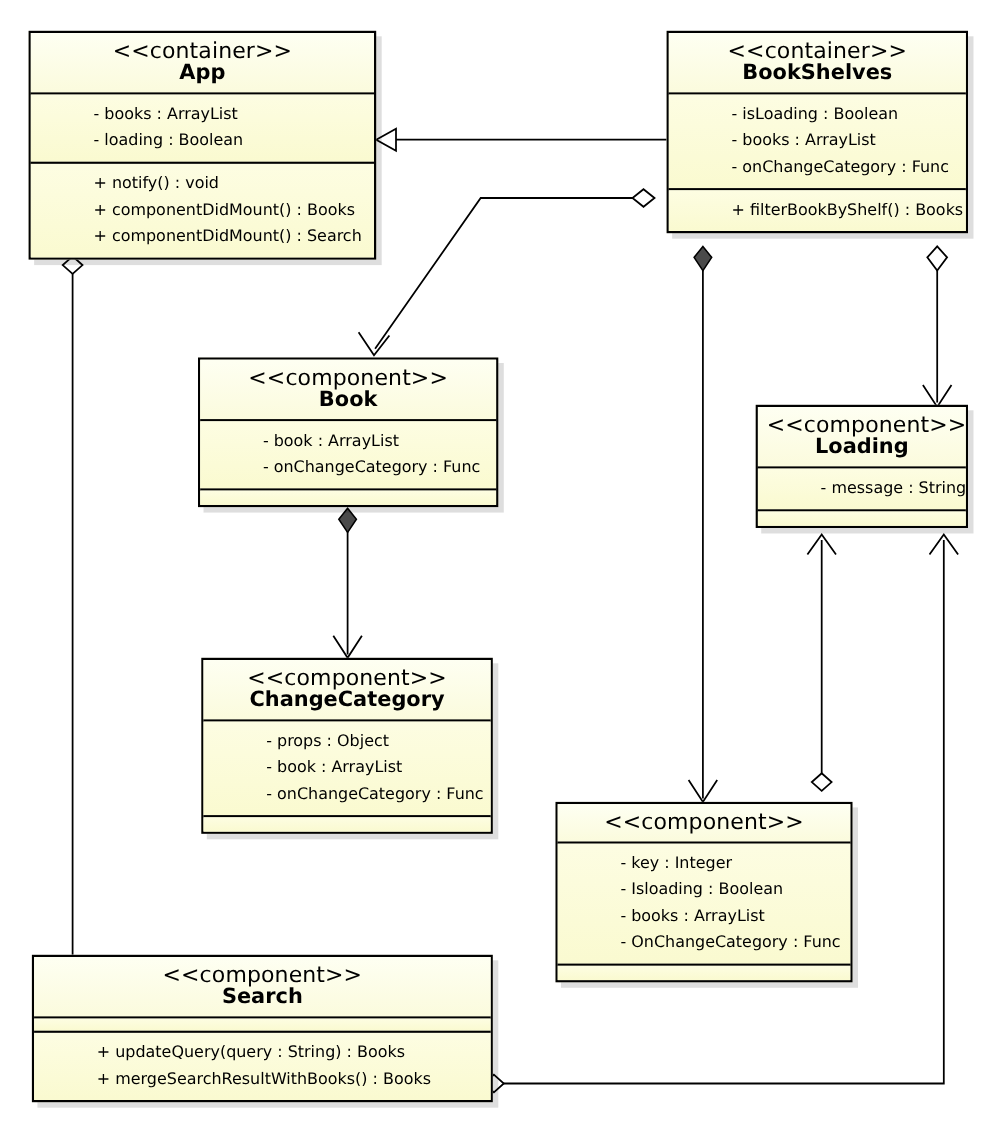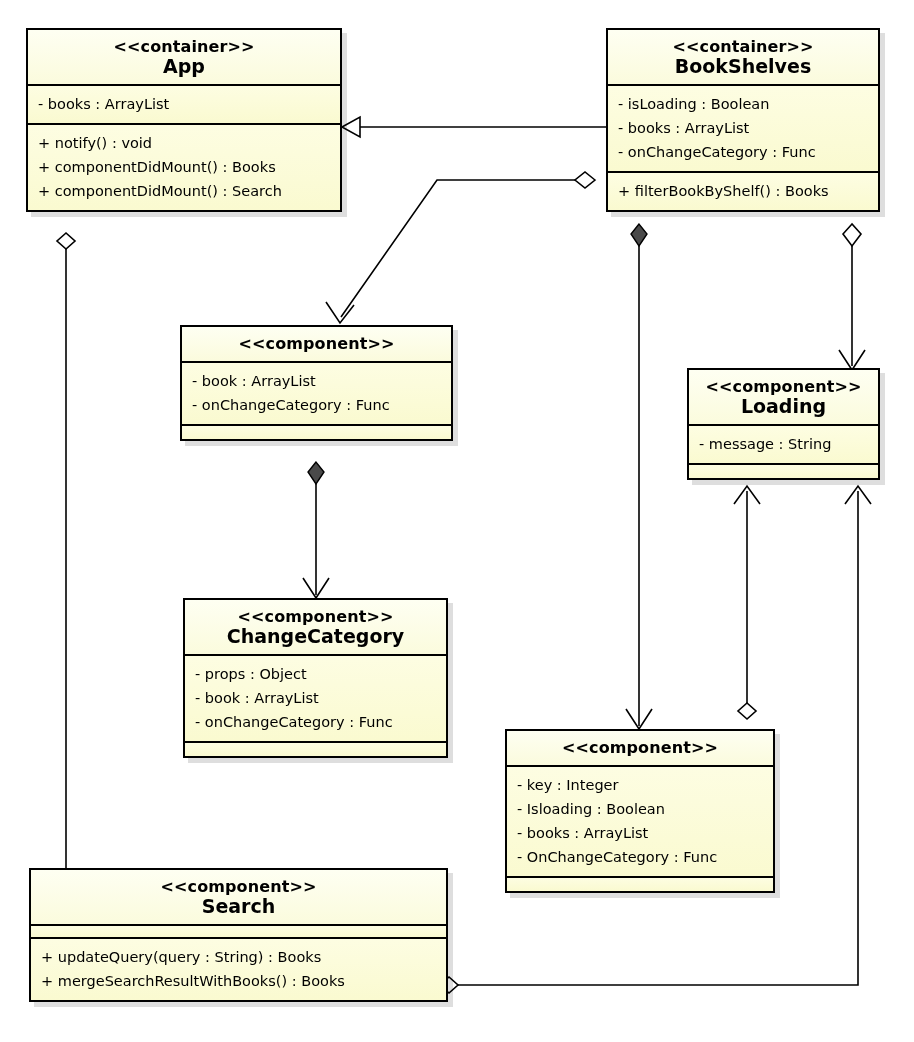--- a/index.html
+++ b/index.html
@@ -22,24 +22,24 @@
   }
   .uml-header{
     box-sizing:border-box;
     padding:7px 8px 8px 8px;
     text-align:center;
     background:linear-gradient(180deg,#fefff2 0%,#fbfbdd 100%);
     border-bottom:2px solid #000000;
   }
   .stereotype{
     display:block;
-    font-size:16px;
+    font-size:20px;
     line-height:19px;
     color:#000000;
-    font-weight:700;
+    font-weight:400;
     letter-spacing:0.1px;
   }
   .classname{
     display:block;
     font-size:19px;
     line-height:20px;
     font-weight:bold;
     color:#000000;
   }
   .uml-compartment{
@@ -51,20 +51,21 @@
   .uml-compartment:last-child{border-bottom:none;}
   .uml-compartment.empty{
     padding:0;
     height:13px;
   }
   .member{
     font-size:14.5px;
     line-height:24px;
     color:#000000;
     white-space:nowrap;
+    margin-left:47px;
   }
   
   #edges{
     position:absolute;
     left:0;top:0;
     width:914px;height:1042px;
     z-index:2;
     pointer-events:none;
   }
   #edges path,#edges line,#edges polyline{
@@ -131,20 +132,21 @@
 
   </svg>
 
   <div class="uml-class" style="left:26px;top:28px;width:316px;">
     <div class="uml-header">
       <span class="stereotype">&lt;&lt;container&gt;&gt;</span>
       <span class="classname">App</span>
     </div>
     <div class="uml-compartment">
       <div class="member">- books : ArrayList</div>
+      <div class="member">- loading : Boolean</div>
     </div>
     <div class="uml-compartment">
       <div class="member">+ notify() : void</div>
       <div class="member">+ componentDidMount() : Books</div>
       <div class="member">+ componentDidMount() : Search</div>
     </div>
   </div>
 
   <div class="uml-class" style="left:606px;top:28px;width:274px;">
     <div class="uml-header">
@@ -157,20 +159,21 @@
       <div class="member">- onChangeCategory : Func</div>
     </div>
     <div class="uml-compartment">
       <div class="member">+ filterBookByShelf() : Books</div>
     </div>
   </div>
 
   <div class="uml-class" style="left:180px;top:325px;width:273px;">
     <div class="uml-header">
       <span class="stereotype">&lt;&lt;component&gt;&gt;</span>
+      <span class="classname">Book</span>
     </div>
     <div class="uml-compartment">
       <div class="member">- book : ArrayList</div>
       <div class="member">- onChangeCategory : Func</div>
     </div>
     <div class="uml-compartment empty"></div>
   </div>
 
   <div class="uml-class" style="left:687px;top:368px;width:193px;">
     <div class="uml-header">

